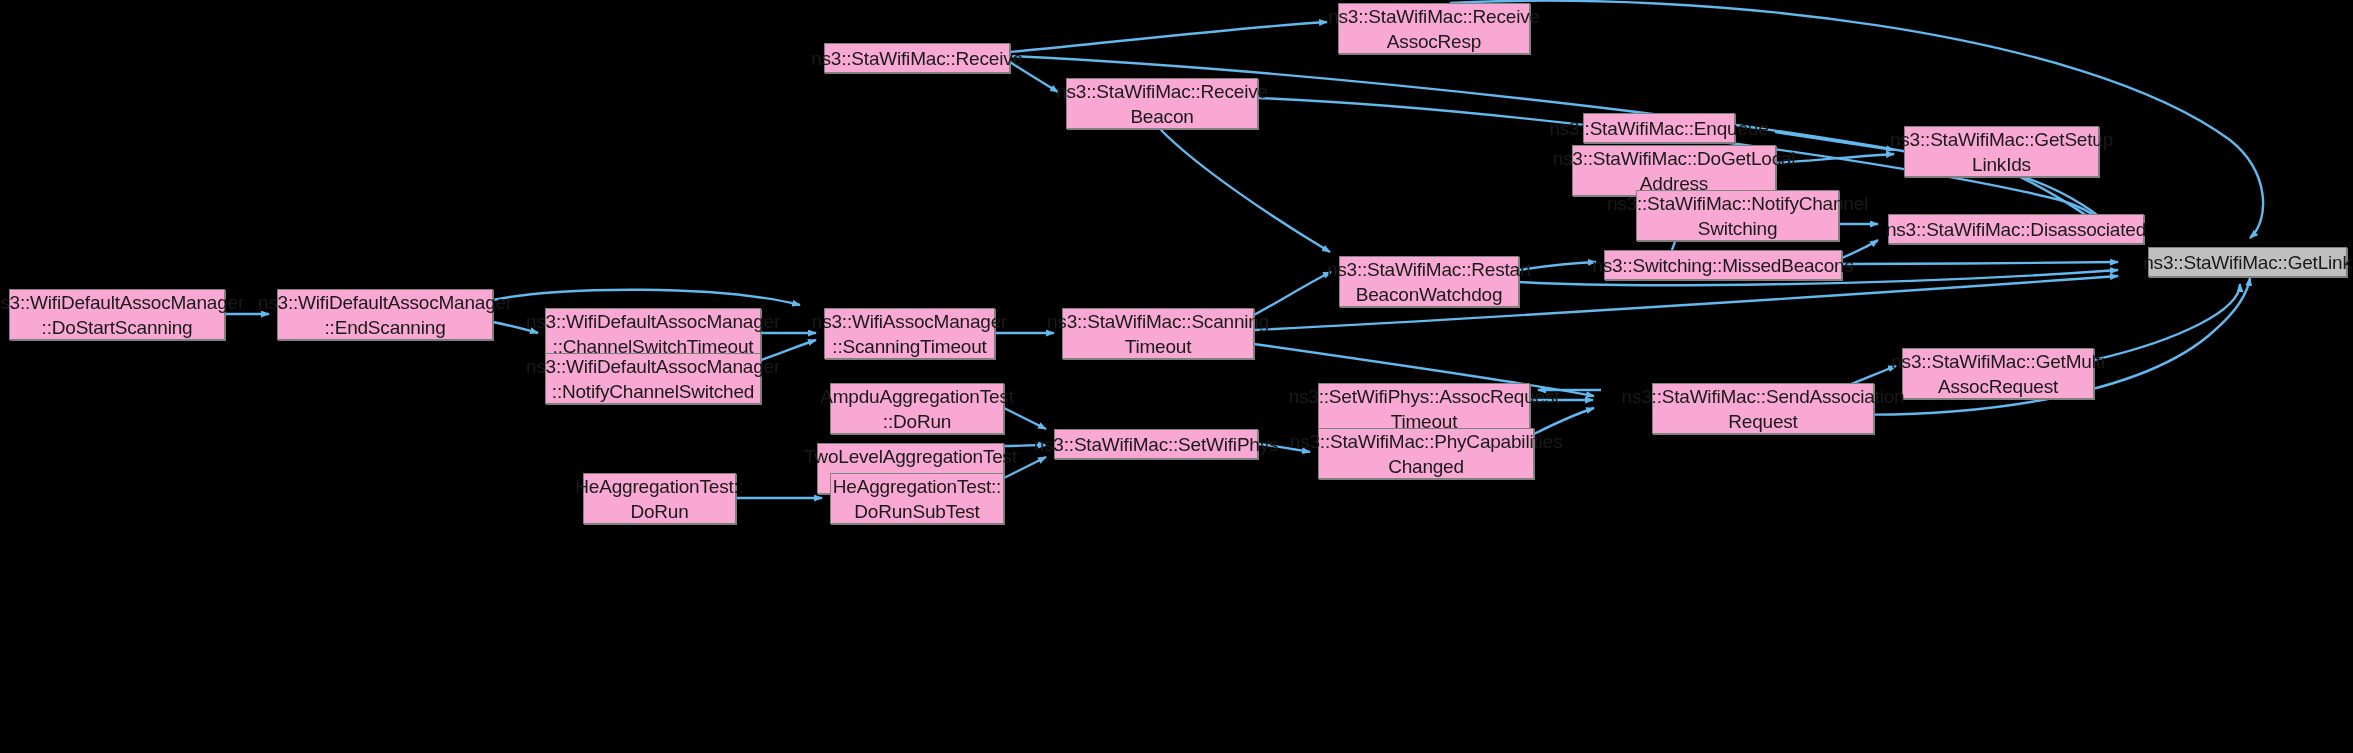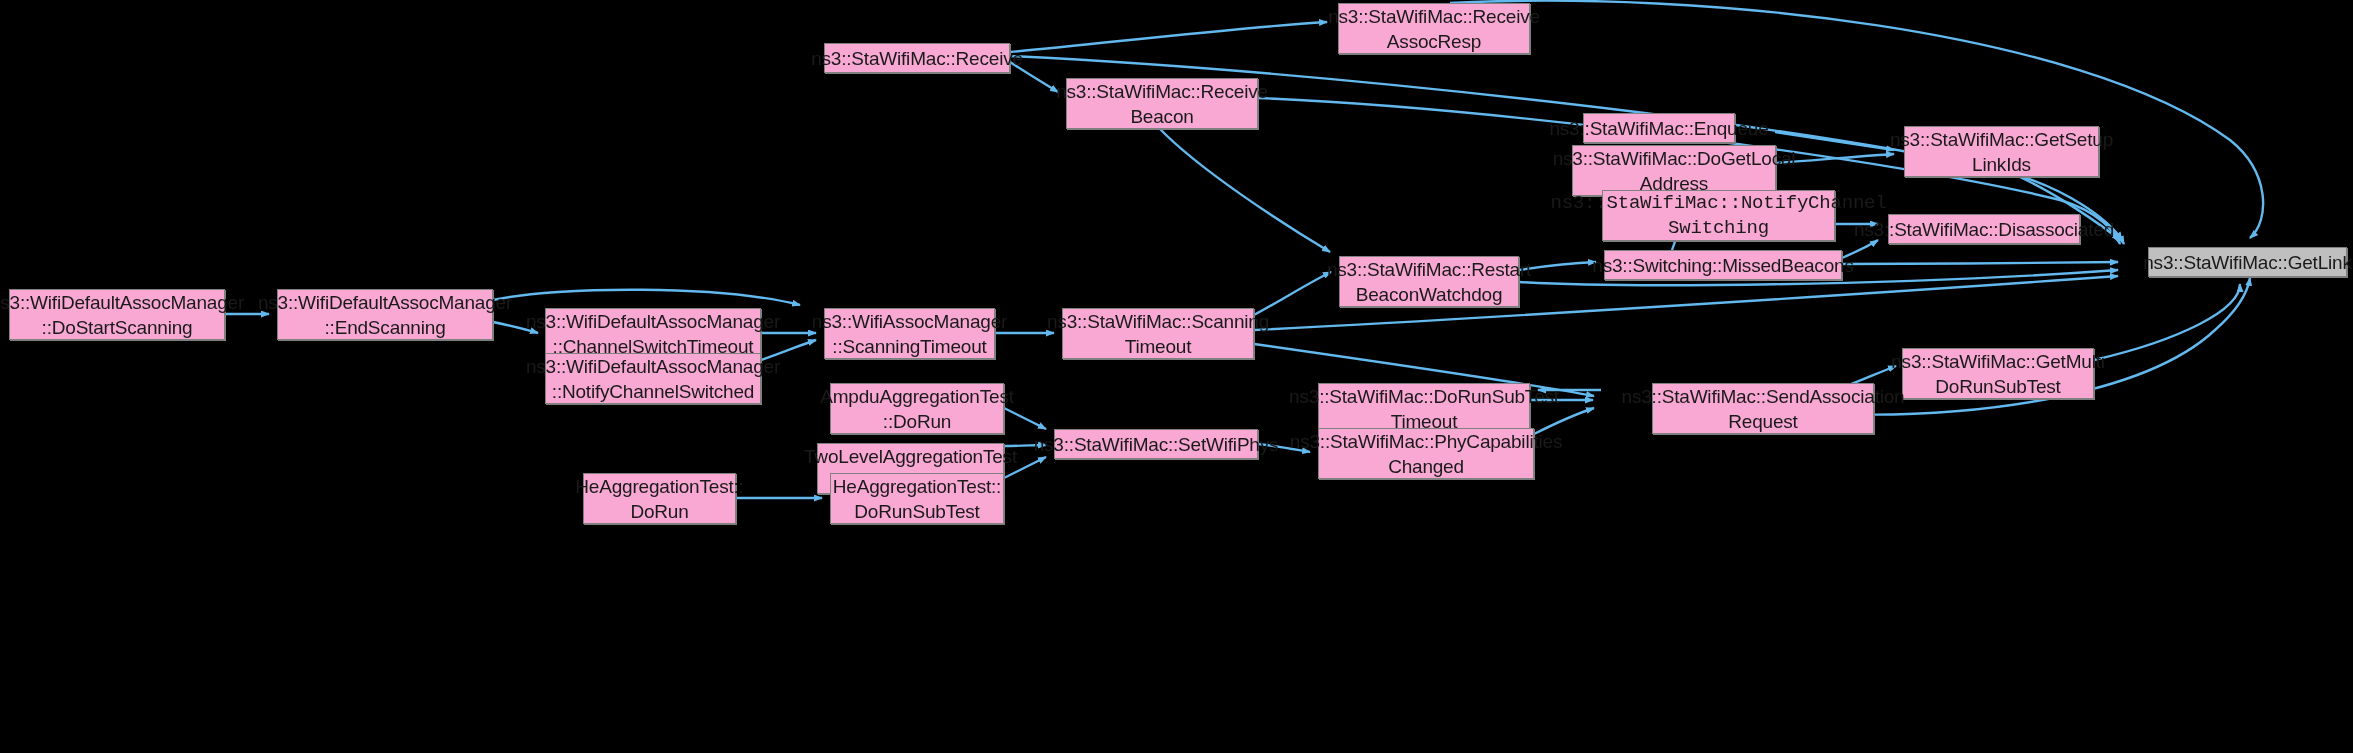--- a/index.html
+++ b/index.html
@@ -66,44 +66,44 @@
       <div class="node" style="left: 1338px; top: 3px; width: 192px; height: 51px;">ns3::StaWifiMac::Receive
 AssocResp</div>
       <div class="node" style="left: 824px; top: 43px; width: 186px; height: 30px;">ns3::StaWifiMac::Receive</div>
       <div class="node" style="left: 1066px; top: 78px; width: 192px; height: 51px;">ns3::StaWifiMac::Receive
 Beacon</div>
       <div class="node" style="left: 1583px; top: 113px; width: 152px; height: 30px;">ns3::StaWifiMac::Enqueue</div>
       <div class="node" style="left: 1904px; top: 126px; width: 195px; height: 51px;">ns3::StaWifiMac::GetSetup
 LinkIds</div>
       <div class="node" style="left: 1572px; top: 145px; width: 204px; height: 51px;">ns3::StaWifiMac::DoGetLocal
 Address</div>
-      <div class="node" style="left: 1602px; top: 190px; width: 233px; height: 51px; font-family: Liberation Mono, monospace;">ns3::StaWifiMac::NotifyChannel
+      <div class="node" style="left: 1636px; top: 190px; width: 203px; height: 51px;">ns3::StaWifiMac::NotifyChannel
 Switching</div>
-      <div class="node" style="left: 1888px; top: 214px; width: 192px; height: 30px;">ns3::StaWifiMac::Disassociated</div>
+      <div class="node" style="left: 1888px; top: 214px; width: 256px; height: 30px;">ns3::StaWifiMac::Disassociated</div>
       <div class="node" style="left: 1604px; top: 250px; width: 238px; height: 30px;">ns3::Switching::MissedBeacons</div>
       <div class="node hl" style="left: 2128px; top: 247px; width: 199px; height: 30px; margin-left: 20px;">ns3::StaWifiMac::GetLink</div>
       <div class="node" style="left: 1339px; top: 256px; width: 180px; height: 51px;">ns3::StaWifiMac::Restart
 BeaconWatchdog</div>
       <div class="node" style="left: 9px; top: 289px; width: 216px; height: 51px;">ns3::WifiDefaultAssocManager
 ::DoStartScanning</div>
       <div class="node" style="left: 277px; top: 289px; width: 216px; height: 51px;">ns3::WifiDefaultAssocManager
 ::EndScanning</div>
       <div class="node" style="left: 545px; top: 308px; width: 216px; height: 51px;">ns3::WifiDefaultAssocManager
 ::ChannelSwitchTimeout</div>
       <div class="node" style="left: 824px; top: 308px; width: 171px; height: 51px;">ns3::WifiAssocManager
 ::ScanningTimeout</div>
       <div class="node" style="left: 1062px; top: 308px; width: 192px; height: 51px;">ns3::StaWifiMac::Scanning
 Timeout</div>
       <div class="node" style="left: 1902px; top: 348px; width: 192px; height: 51px;">ns3::StaWifiMac::GetMulti
-DoRunSubTest</div>
+AssocRequest</div>
       <div class="node" style="left: 545px; top: 353px; width: 216px; height: 51px;">ns3::WifiDefaultAssocManager
 ::NotifyChannelSwitched</div>
       <div class="node" style="left: 830px; top: 383px; width: 174px; height: 51px;">AmpduAggregationTest
 ::DoRun</div>
-      <div class="node" style="left: 1318px; top: 383px; width: 212px; height: 51px;">ns3::StaWifiMac::DoRunSubTest
+      <div class="node" style="left: 1318px; top: 383px; width: 212px; height: 51px;">ns3::SetWifiPhys::AssocRequest
 Timeout</div>
       <div class="node" style="left: 1652px; top: 383px; width: 222px; height: 51px;">ns3::StaWifiMac::SendAssociation
 Request</div>
       <div class="node" style="left: 817px; top: 428px; width: 187px; height: 51px; margin-top: 15px;">TwoLevelAggregationTest
 ::DoRun</div>
       <div class="node" style="left: 1054px; top: 429px; width: 204px; height: 30px;">ns3::StaWifiMac::SetWifiPhys</div>
       <div class="node" style="left: 1318px; top: 428px; width: 216px; height: 51px;">ns3::StaWifiMac::PhyCapabilities
 Changed</div>
       <div class="node" style="left: 583px; top: 473px; width: 153px; height: 51px;">HeAggregationTest::
 DoRun</div>

